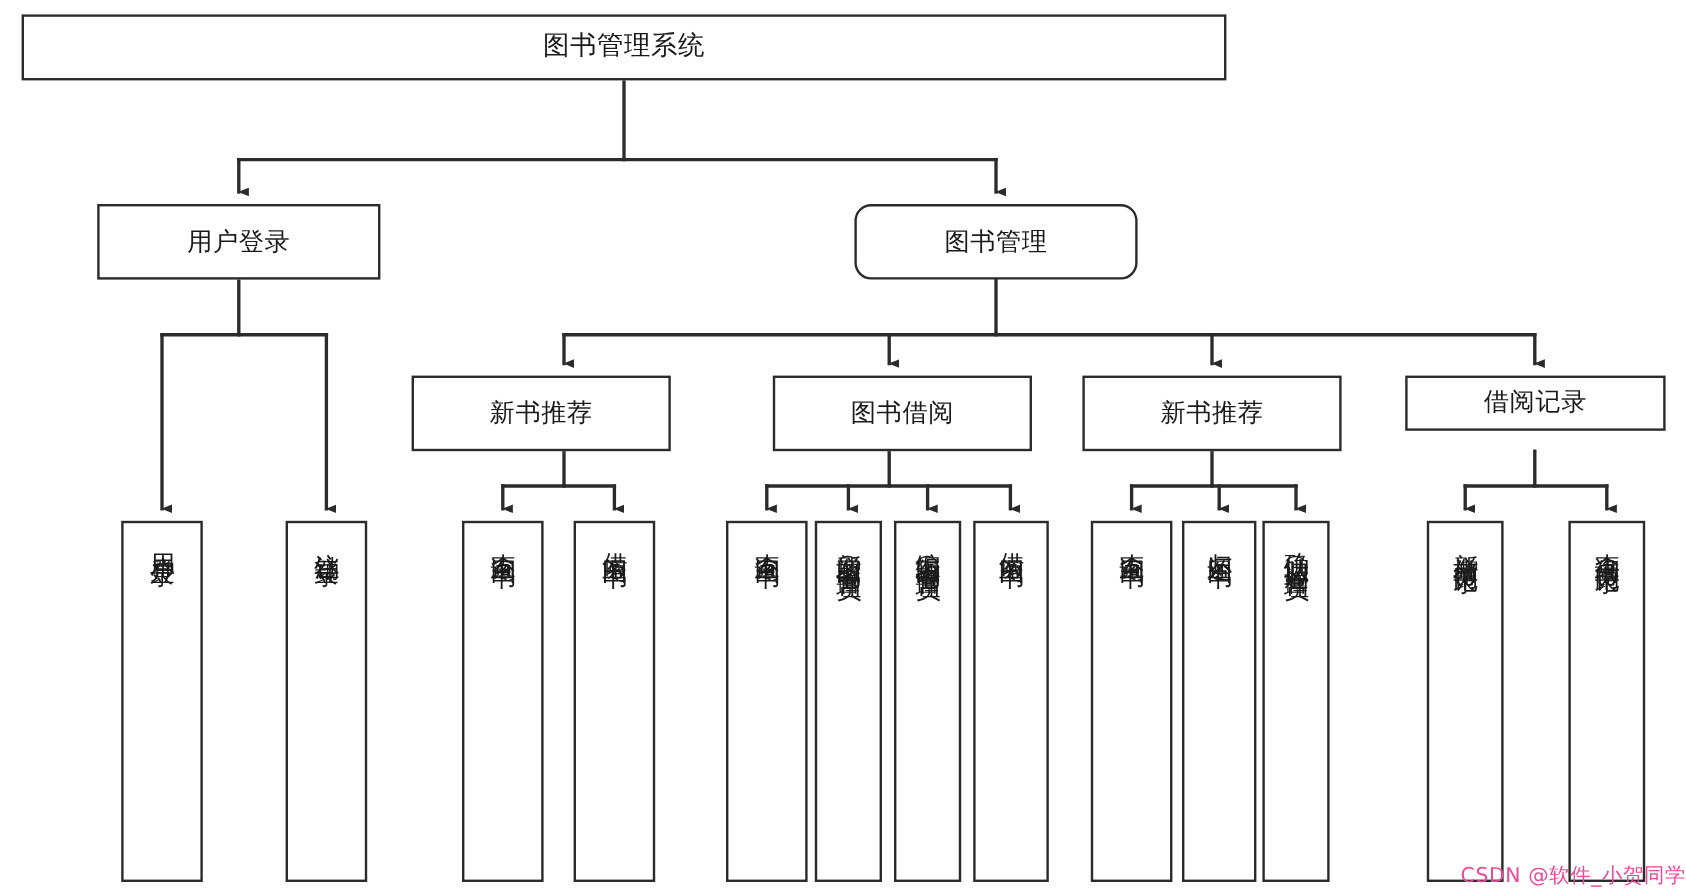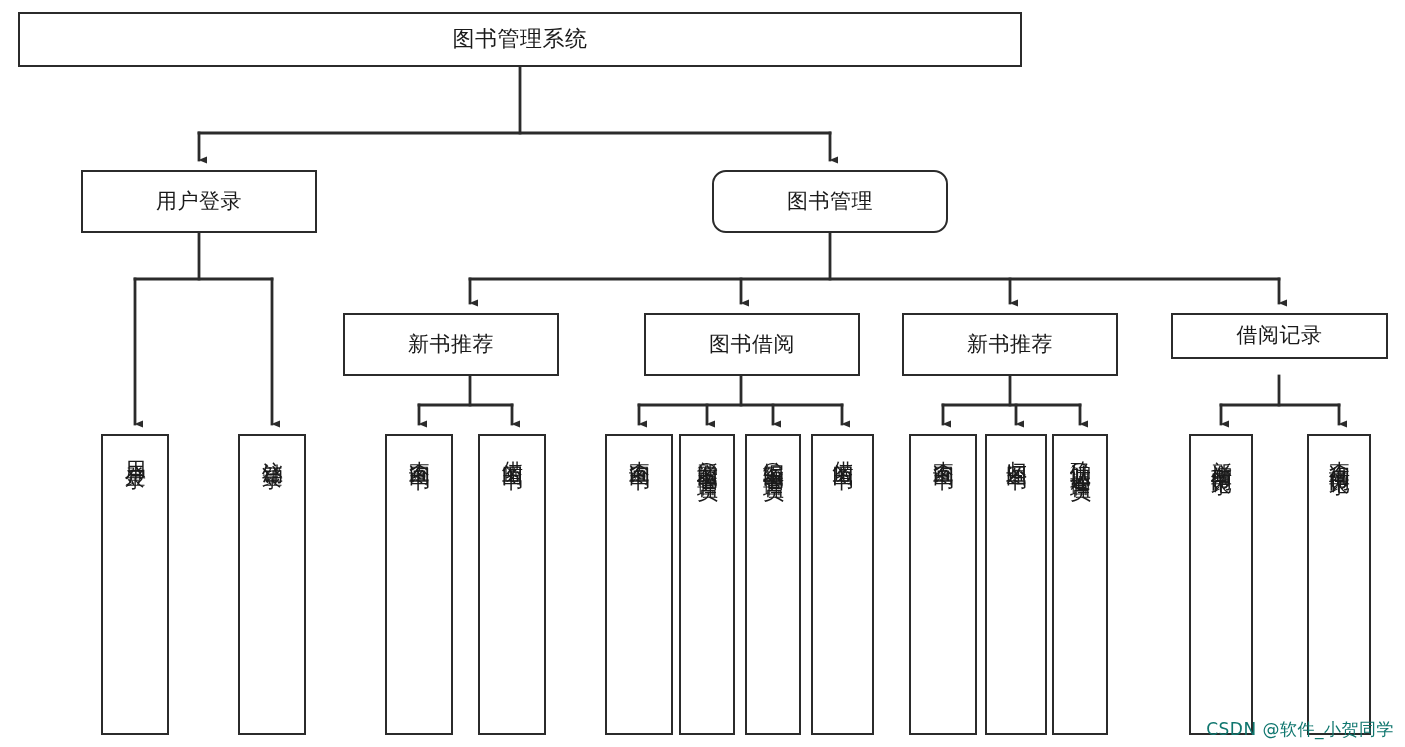--- a/index.html
+++ b/index.html
@@ -55,24 +55,24 @@
     writing-mode: vertical-rl;
     text-orientation: upright;
     font-size: 21px;
     line-height: 1.28;
     letter-spacing: 3px;
     white-space: nowrap;
   }
   .node.root .label { font-size: 22px; }
   #watermark {
     position: absolute;
-    right: 11px;
+    right: 0;
     bottom: 6px;
     font-size: 17px;
-    color: #0f766e;
+    color: #ec4899;
     letter-spacing: 0.5px;
     white-space: nowrap;
     pointer-events: none;
   }
 </style>
 </head>
 <body>
 
 <div id="diagram-root">
 

